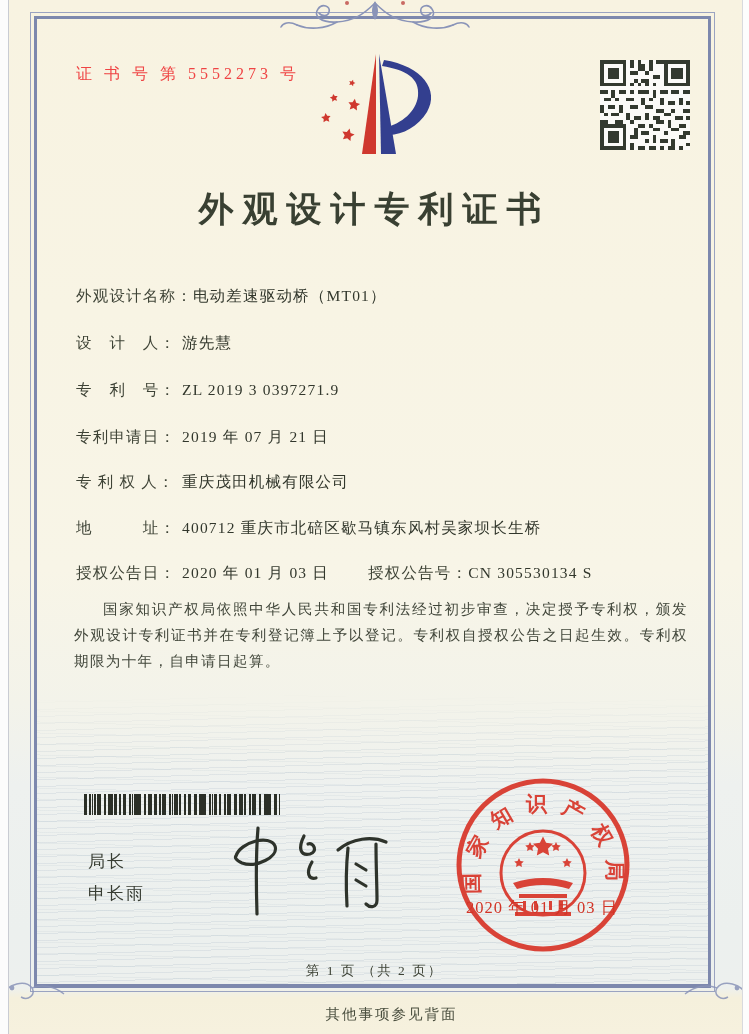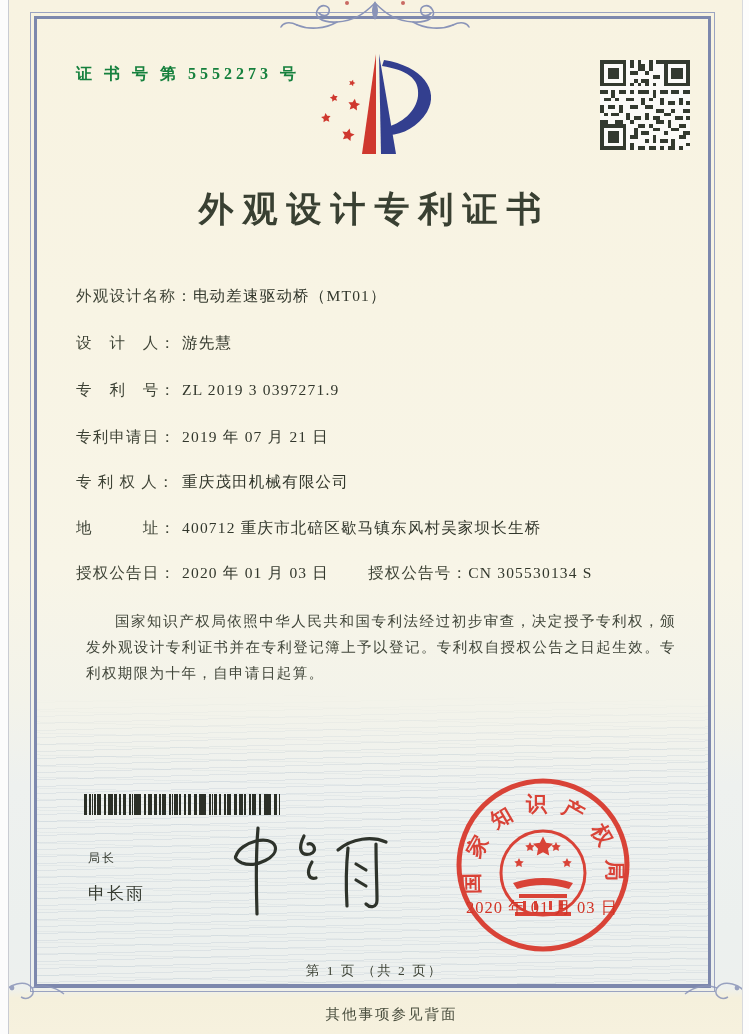--- a/index.html
+++ b/index.html
@@ -16,41 +16,41 @@
     -webkit-mask-image:linear-gradient(180deg,transparent 0,#000 22%,#000 100%);
             mask-image:linear-gradient(180deg,transparent 0,#000 22%,#000 100%);}
   
   .frame-outer{position:absolute;left:30px;top:12px;right:34px;bottom:42px;border:1px solid #9aa3c1;}
   .frame-inner{position:absolute;inset:3px;border:3px solid #7d88ad;border-bottom-width:4px;}
   .ornament-top{position:absolute;left:50%;top:-3px;transform:translateX(-50%);width:300px;height:36px;}
   .ornament-corner{position:absolute;bottom:28px;width:70px;height:30px;opacity:.85;}
   .oc-left{left:-2px;}
   .oc-right{right:-2px;transform:scaleX(-1);}
 
-  .cert-no{position:absolute;left:76px;top:64px;font-size:16px;letter-spacing:4px;color:#15803d;font-weight:bold;}
+  .cert-no{position:absolute;left:76px;top:64px;font-size:16px;letter-spacing:4px;color:#ef4444;}
   .logo{position:absolute;left:312px;top:48px;width:140px;height:116px;}
   .qr{position:absolute;left:600px;top:60px;width:90px;height:90px;}
   .title{position:absolute;left:0;top:186px;width:100%;text-align:center;font-size:35px;font-weight:600;letter-spacing:9px;color:#394032;}
 
   .field-row{position:absolute;left:76px;right:60px;font-size:15.5px;letter-spacing:1.2px;color:#3c4134;white-space:nowrap;}
   .flabel{display:inline-block;min-width:106px;color:#3e4336;}
   .fvalue{color:#32372c;margin-top:32px;}
   .grant-group{position:absolute;left:292px;top:0;}
   .r0{top:286px}.r1{top:333px}.r2{top:380px}.r3{top:427px}.r4{top:472px}.r5{top:518px}.r6{top:563px}
 
   .paras{position:absolute;left:74px;top:597px;width:614px;}
-  .paras p{margin:12px;font-size:14.5px;line-height:1.78;letter-spacing:1.4px;color:#41463a;text-align:justify;text-indent:2em;}
+  .paras p{margin:0;font-size:14.5px;line-height:1.78;letter-spacing:1.4px;color:#41463a;text-align:justify;text-indent:2em;}
 
   .barcode{position:absolute;left:84px;top:794px;width:196px;height:21px;
     background:
       repeating-linear-gradient(90deg,#2b2f27 0 2px,transparent 2px 5px),
       repeating-linear-gradient(90deg,#2b2f27 0 1px,transparent 1px 8px),
       repeating-linear-gradient(90deg,#2b2f27 0 3px,transparent 3px 13px);}
 
-  .sig-title{position:absolute;left:88px;top:850px;font-size:12px;letter-spacing:2px;color:#383d33;font-family:"Liberation Sans","DejaVu Sans",sans-serif;}
+  .sig-title{position:absolute;left:88px;top:850px;font-size:17px;letter-spacing:2px;color:#383d33;font-family:"Liberation Sans","DejaVu Sans",sans-serif;}
   .sig-name{position:absolute;left:88px;top:882px;font-size:17px;letter-spacing:2px;color:#383d33;font-family:Liberation Sans, sans-serif;}
   .signature{position:absolute;left:200px;top:822px;width:210px;height:105px;}
 
   .seal{position:absolute;left:455px;top:777px;width:176px;height:176px;opacity:.93;}
   .seal-date{position:absolute;left:466px;top:897px;font-size:16.5px;letter-spacing:1px;color:#d23426;white-space:nowrap;}
 
   .page-footer{position:absolute;left:0;top:962px;width:100%;text-align:center;font-size:13.5px;letter-spacing:2px;color:#3e4336;}
   .back-note{position:absolute;left:0;top:1005px;width:100%;text-align:center;font-size:14.5px;letter-spacing:2px;color:#4a4f3f;padding-left:17px;}
 
   .scan-edge-left{position:absolute;left:0;top:0;width:8px;height:100%;background:#fcfcfc;border-right:1px solid #c9ccd3;}

